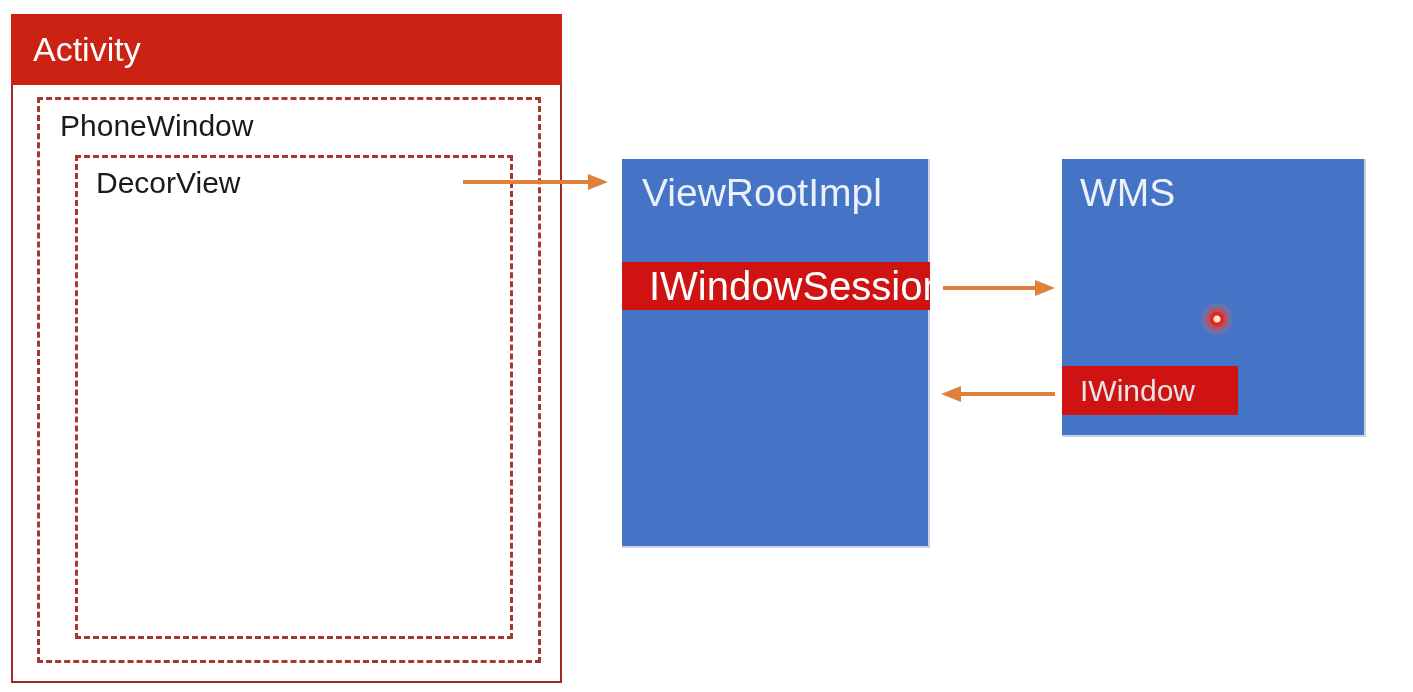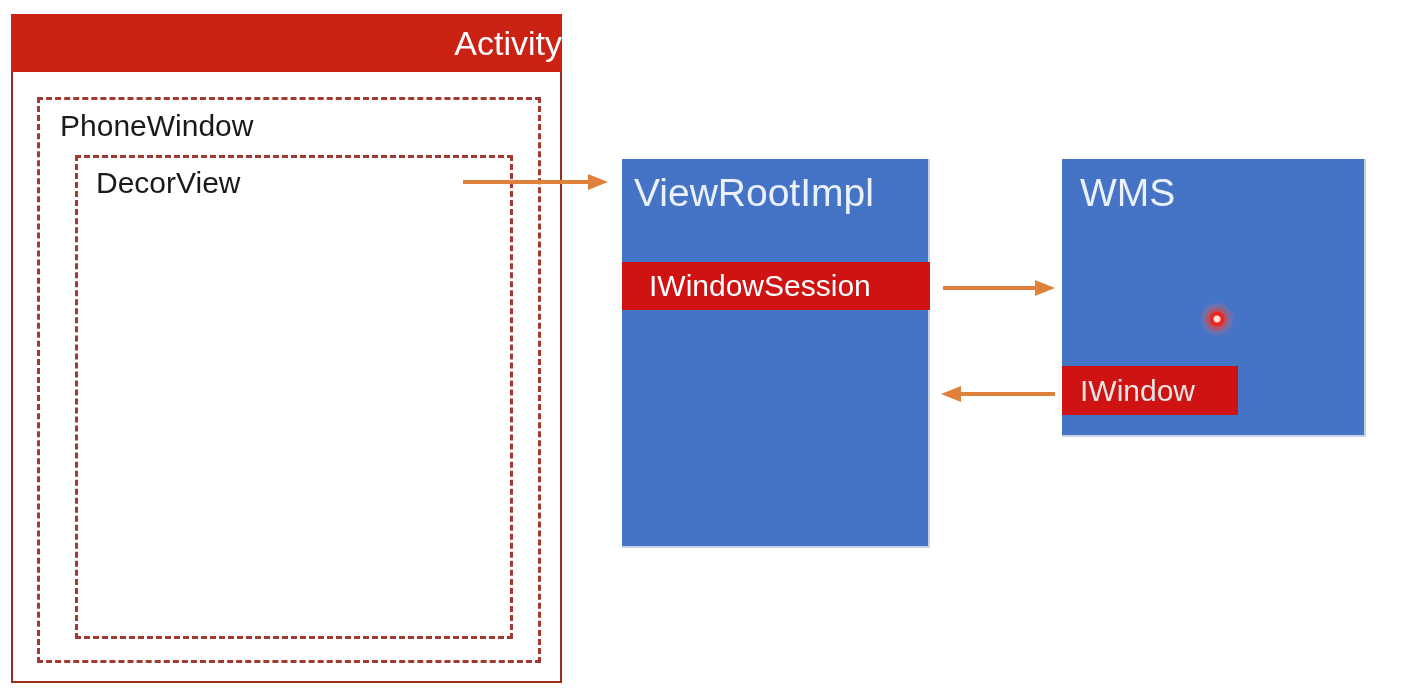--- a/index.html
+++ b/index.html
@@ -26,28 +26,27 @@
   .activity-box {
     position: absolute;
     left: 11px; top: 14px;
     width: 551px; height: 669px;
     border: 2px solid var(--solid-border-red);
     background: #ffffff;
   }
   .activity-header {
     position: absolute;
     left: -2px; top: -2px;
-    width: 551px; height: 58px;
+    width: 551px; height: 71px;
     background: var(--header-red);
     color: #ffffff;
     font-size: 34px;
     display: flex;
     align-items: center;
     padding-left: 22px;
-    justify-content: flex-end;
   }
   .dashed-box {
     position: absolute;
     border: 3px dashed var(--dashed-border-red);
     background: transparent;
   }
   .dashed-label {
     color: var(--label-black);
     font-size: 30px;
     display: block;
@@ -64,28 +63,28 @@
     background: var(--box-blue);
     border-right: 2px solid #C7D2E4;
     border-bottom: 2px solid #C7D2E4;
   }
   .blue-box-title {
     color: var(--blue-box-title);
     font-size: 39px;
     display: block;
   }
   .vri-box { left: 622px; top: 159px; width: 308px; height: 389px; }
-  .vri-box .blue-box-title { padding: 12px 0 0 12px; }
+  .vri-box .blue-box-title { padding: 12px 0 0 20px; }
   .vri-band {
     position: absolute;
     left: 0; top: 103px;
     width: 308px; height: 48px;
     background: var(--accent-red);
     color: #ffffff;
-    font-size: 30px;
+    font-size: 40px;
     display: flex;
     align-items: center;
     padding-left: 27px;
   }
   .wms-box { left: 1062px; top: 159px; width: 304px; height: 278px; }
   .wms-box .blue-box-title { padding: 12px 0 0 18px; }
   .iwindow-tag {
     position: absolute;
     left: 0; top: 207px;
     width: 176px; height: 49px;

